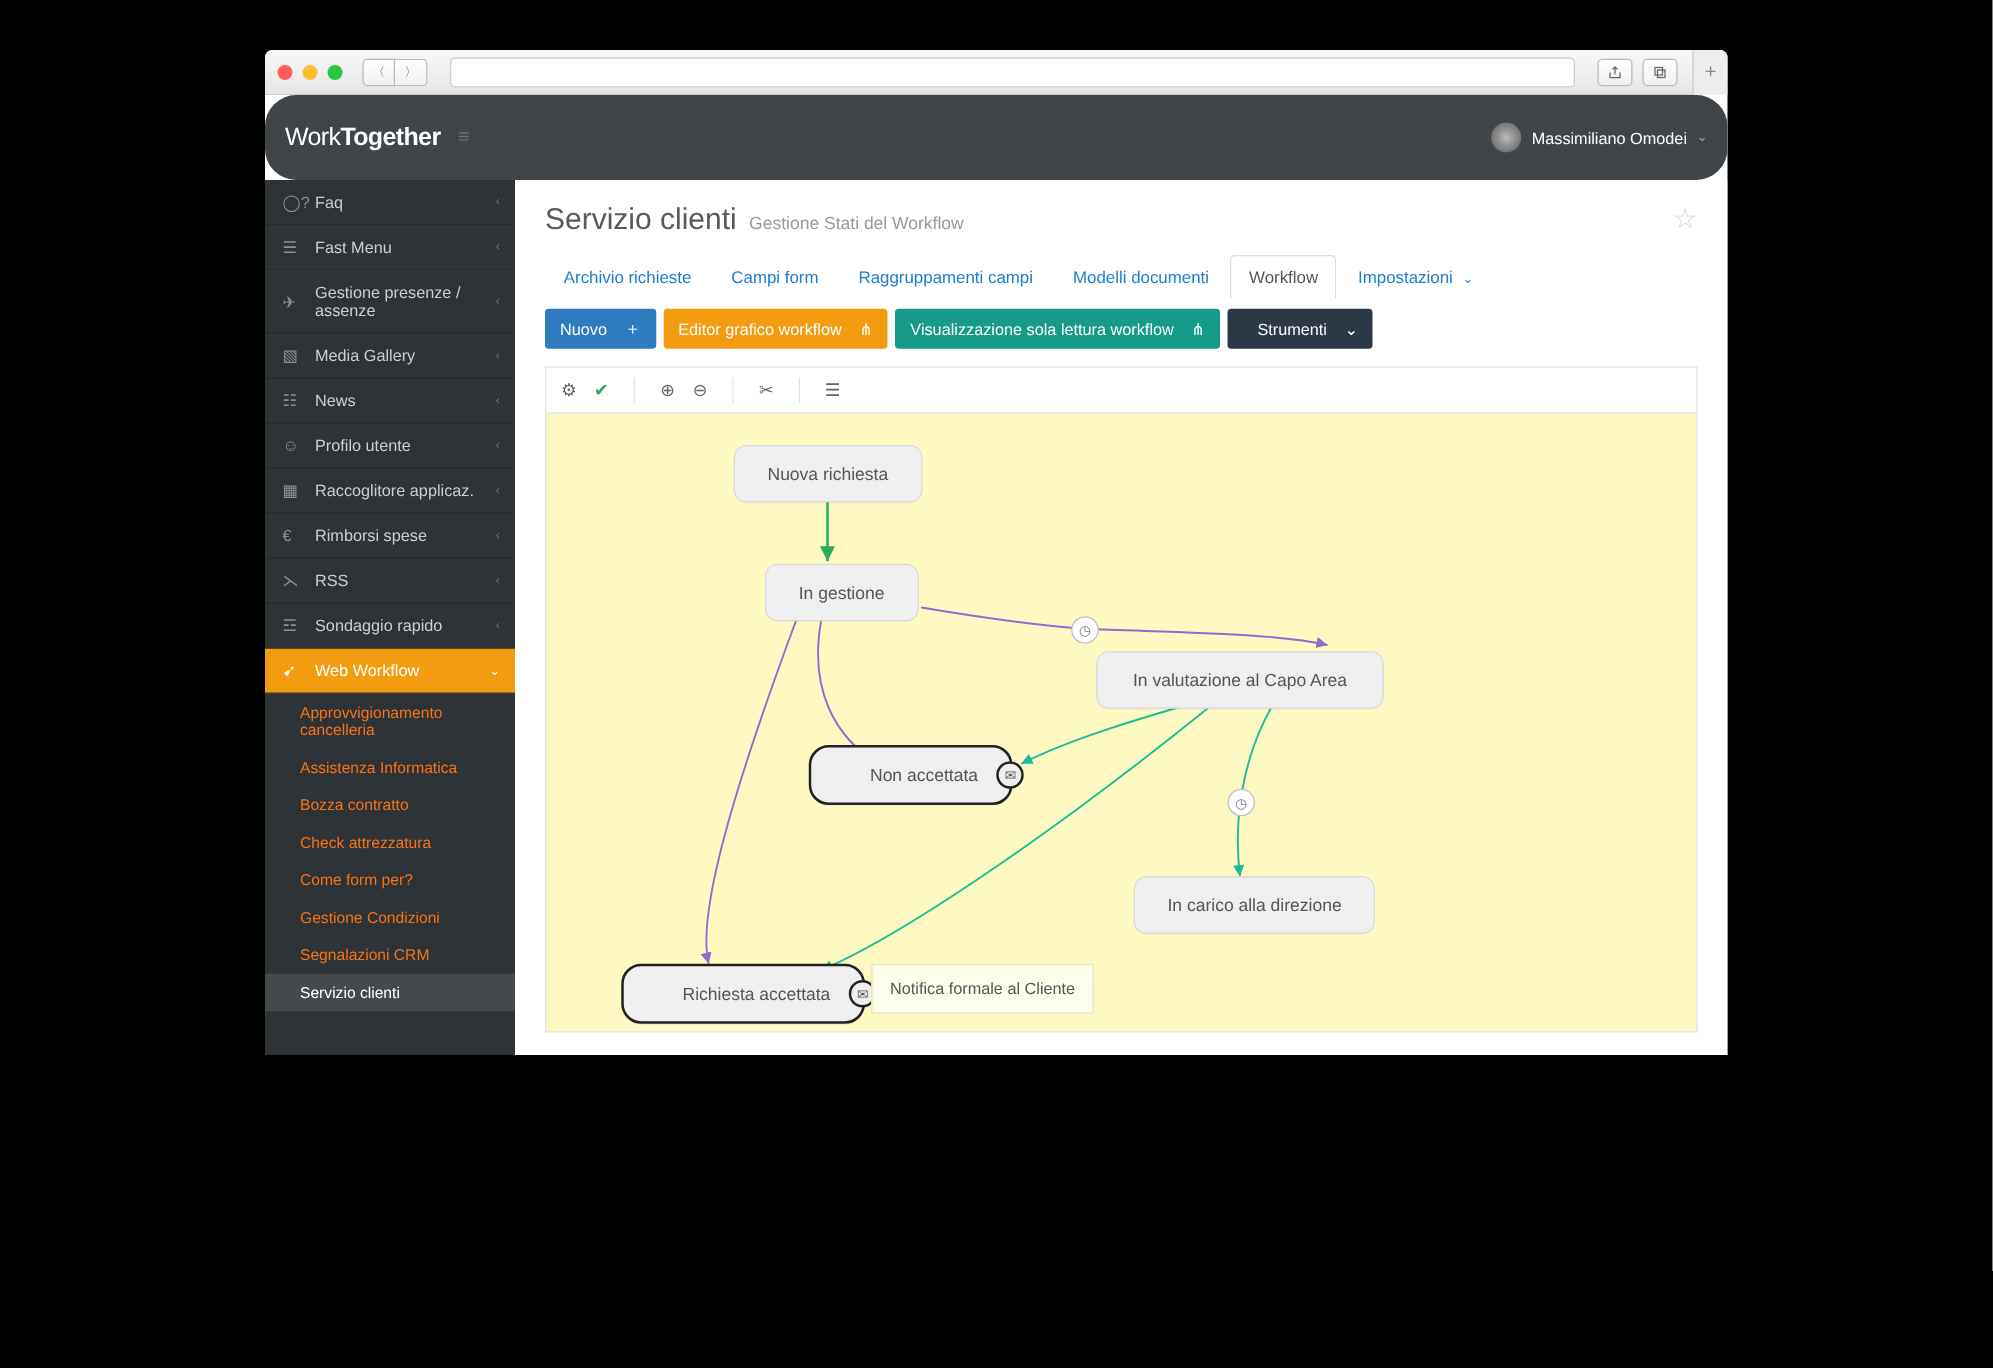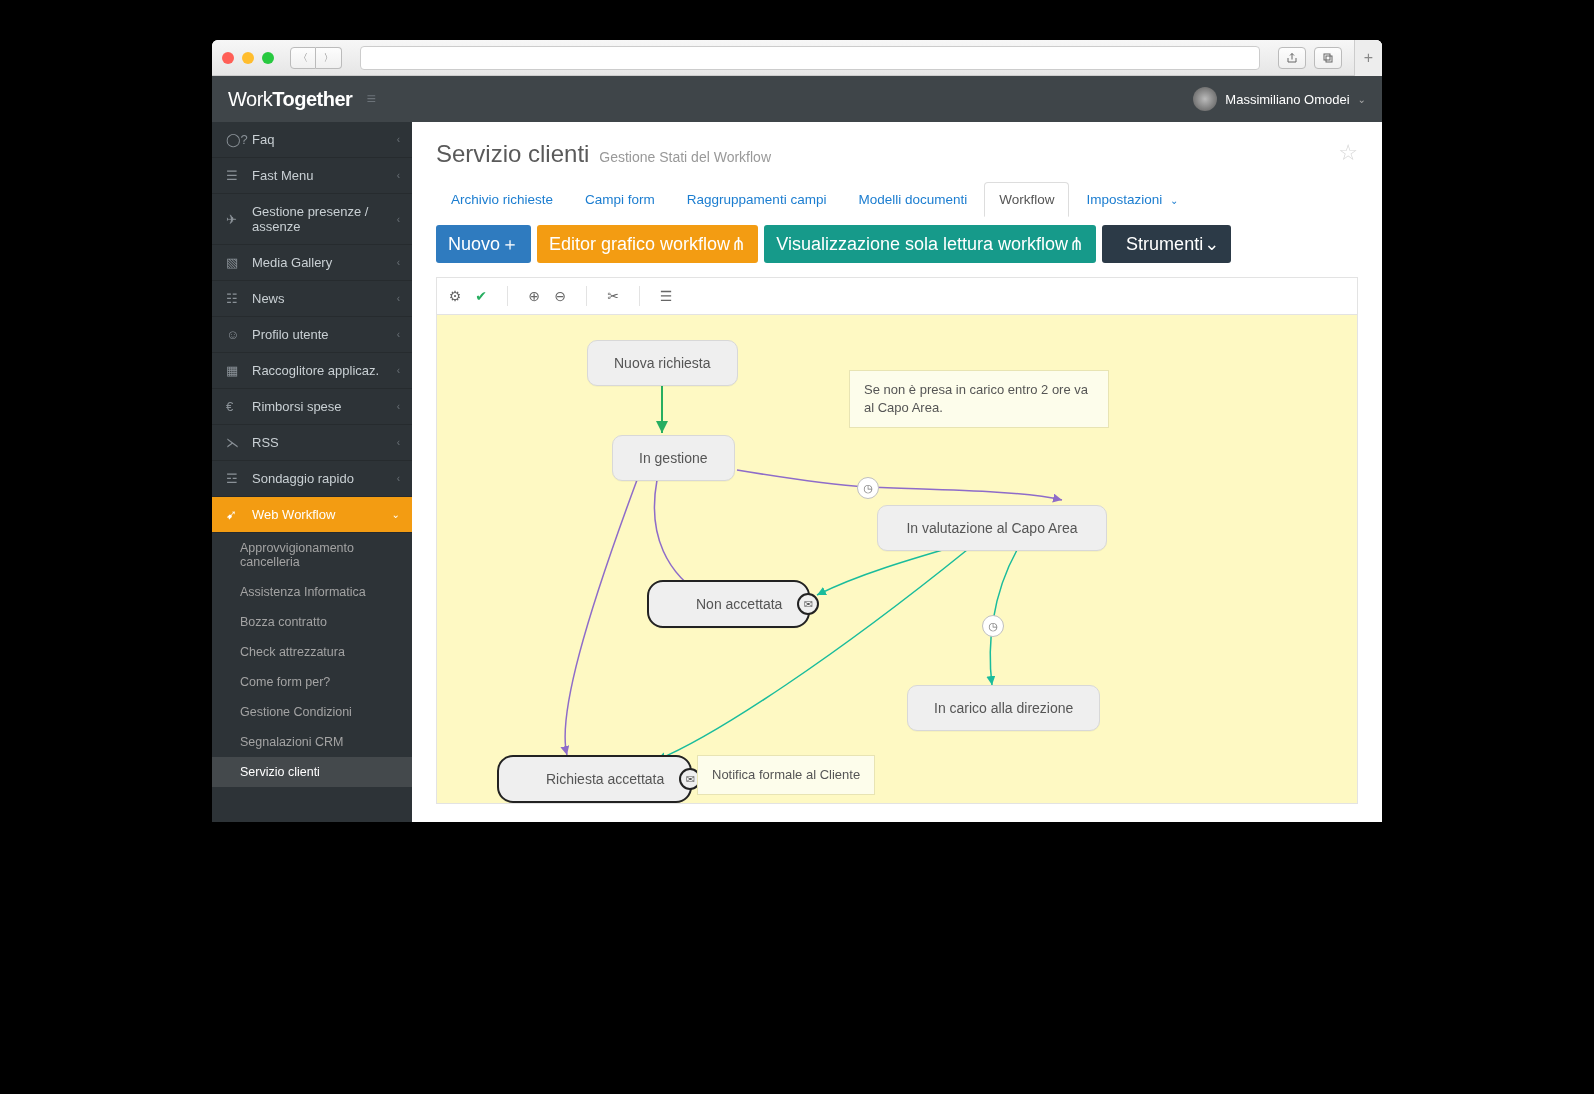--- a/index.html
+++ b/index.html
@@ -54,23 +54,23 @@
     color:#666; cursor:pointer; font-size:11px;
   }
   .new-tab {
     position:absolute; right:0; top:0; width:28px; height:36px;
     border-left:1px solid #ccc; display:flex; align-items:center;
     justify-content:center; color:#888; font-size:16px; cursor:pointer;
     background:#ededed;
   }
   
   .app-header {
-    height:46px; background:#3f4549;
+    height:68px; background:#3f4549;
     display:flex; align-items:center; justify-content:space-between;
-    padding:0 16px; color:#fff;
+    padding:0 16px; color:#fff;border-radius:25px;
   }
   .logo { font-size:20px; font-weight:300; letter-spacing:-0.5px; }
   .logo b { font-weight:700; }
   .hamburger {
     margin-left:14px; color:#6b7278; font-size:16px; cursor:pointer;
   }
   .user-menu { display:flex; align-items:center; gap:8px; font-size:13px; cursor:pointer;}
   .avatar { width:24px; height:24px; border-radius:50%; background:#888 radial-gradient(#bbb,#555); }
   .chev { font-size:10px; color:#aaa; }
   
@@ -80,43 +80,43 @@
     display:flex; align-items:center; gap:10px; padding:10px 14px;
     border-bottom:1px solid #262b2e; font-size:13px; cursor:pointer;
     position:relative; min-height:36px;
   }
   .side-item.active { background:#f39c12; color:#fff; }
   .side-arrow { position:absolute; right:12px; font-size:10px; color:#6b7278; }
   .side-item.active .side-arrow { color:#fff; }
   .side-icon { width:16px; display:inline-flex; color:#8a9197; }
   .side-item.active .side-icon { color:#fff; }
   .sub-item {
-    padding:8px 14px 8px 28px; font-size:12.5px; color:#a3a3a3;
+    padding:8px 14px 8px 28px; font-size:12.5px; color:#f97316;
     cursor:pointer; min-height:30px; display:flex; align-items:center;
   }
   .sub-item.selected { background:#44494c; color:#fff; }
   
   .main { flex:1; background:#fff; display:flex; flex-direction:column; overflow:hidden;}
   .page-head { padding:18px 24px 0 24px; display:flex; justify-content:space-between; align-items:flex-start;}
   .page-title {
     font-size:24px; font-weight:300; color:#5a5a5a;
   }
   .page-sub { font-size:14px; font-weight:300; color:#999; margin-left:6px;}
   .star { font-size:22px; color:#d6d6d6; cursor:pointer;}
   .tabs { display:flex; gap:2px; padding:14px 24px 0 24px; }
   .tab {
     padding:9px 14px; font-size:13.5px; color:#1b7dd0; cursor:pointer;
     border:1px solid transparent; border-radius:4px 4px 0 0;
   }
   .tab.active { color:#555; border:1px solid #ddd; border-bottom-color:#fff; background:#fff;}
   .tab .chev { margin-left:4px; color:#1b7dd0;}
   .action-row { display:flex; gap:6px; padding:8px 24px 0 24px;}
   .abtn {
-    padding:7px 12px; font-size:18px; color:#fff; border-radius:3px;
-    cursor:pointer; display:inline-flex; align-items:center; gap:1px;justify-content:flex-end;
+    padding:7px 12px; font-size:13px; color:#fff; border-radius:3px;
+    cursor:pointer; display:inline-flex; align-items:center; gap:14px;justify-content:flex-end;
   }
   .abtn.blue{background:#2f7bbf;}
   .abtn.orange{background:#f39c12;}
   .abtn.teal{background:#169a8a;}
   .abtn.dark{background:#2c3a47;padding-left:24px;}
   .toolstrip {
     margin:14px 24px 0 24px; border:1px solid #e3e3e3; border-bottom:none;
     padding:8px 10px; display:flex; gap:18px; color:#666; font-size:14px;
     background:#fff;
   }
@@ -360,21 +360,20 @@
         <div class="node strong" style="left:210px; top:265px;">
           <span>Non accettata</span>
           <span class="badge">✉</span>
         </div>
         <div class="node" style="left:470px; top:370px; min-width:190px;">In carico alla direzione</div>
         <div class="node strong" style="left:60px; top:440px;">
           <span>Richiesta accettata</span>
           <span class="badge">✉</span>
         </div>
 
-        <div class="note" style="left:412px; top:55px;">Se non è presa in carico entro 2 ore va al Capo Area.</div>
         <div class="note" style="left:260px; top:440px;">Notifica formale al Cliente</div>
 
         <div class="timer-badge" style="left:420px; top:162px;">◷</div>
         <div class="timer-badge" style="left:545px; top:300px;">◷</div>
       </div>
     </div>
   </div>
 </div>
 
 </body></html>

